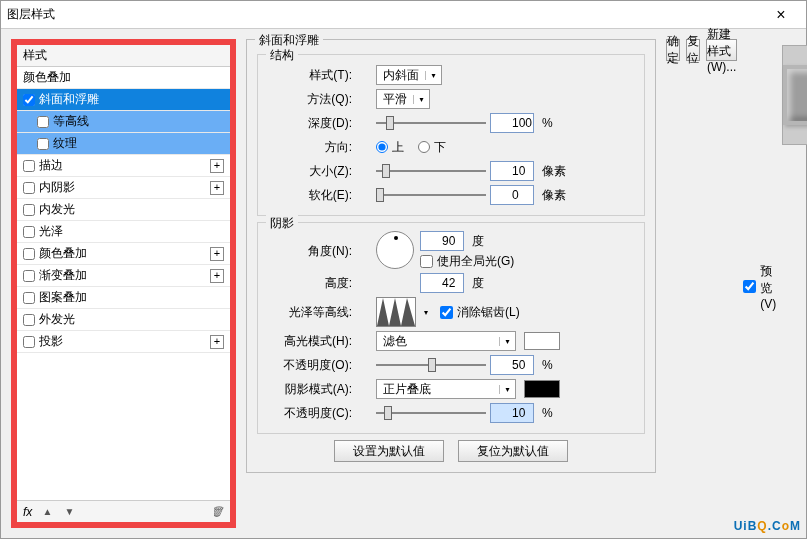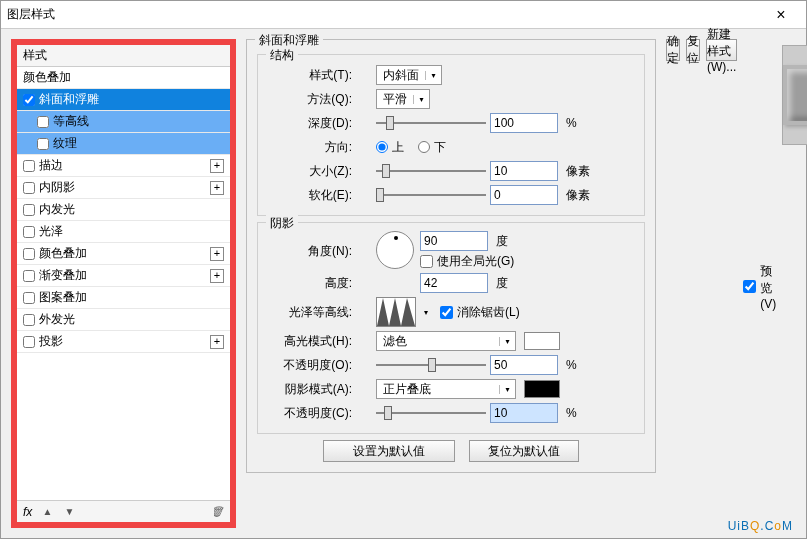--- a/index.html
+++ b/index.html
@@ -25,38 +25,38 @@
 .subgroup{border:1px solid #cfcfcf;padding:8px 10px;position:relative;margin-top:6px}
 .subgroup>.gt{position:absolute;top:-8px;left:8px;background:#f0f0f0;padding:0 4px}
 .frow{display:flex;align-items:center;height:24px;gap:4px}
 .lbl{width:84px;text-align:right;margin-right:20px}
 .combo{display:flex;align-items:center;border:1px solid #999;background:#fff;height:20px}
 .combo span{padding:0 6px}
 .combo .arr{width:16px;border-left:1px solid #bbb;display:flex;align-items:center;justify-content:center;font-size:8px}
 .slider{flex:0 0 110px;height:18px;position:relative;display:flex;align-items:center}
 .track{height:2px;background:#888;width:100%}
 .thumb{position:absolute;top:2px;width:8px;height:14px;background:#ddd;border:1px solid #666}
-.num{width:68px;height:20px;border:1px solid #7a9ac9;background:#fff;padding:0 3px;display:flex;align-items:center}
+.num{width:44px;height:20px;border:1px solid #7a9ac9;background:#fff;padding:0 21px;display:flex;align-items:center}
 .num.sel{background:#cde4ff}
 .unit{margin-left:4px}
 .radio{width:12px;height:12px}
 .swatch{width:36px;height:18px;border:1px solid #888;background:#fff;margin-left:4px}
 .swatch.black{background:#000}
 .contour{width:40px;height:30px;border:1px solid #888;background:#fff;display:flex;align-items:flex-end;justify-content:center;overflow:hidden;margin-right:4px}
 .contour svg{width:38px;height:28px}
 .anglewrap{display:flex;gap:6px}
 .dial{width:38px;height:38px;border:1px solid #888;border-radius:50%;background:#fff;position:relative}
 .dial .dot{position:absolute;width:4px;height:4px;background:#000;border-radius:50%;top:4px;left:17px}
 .right{width:130px;display:flex;flex-direction:row;gap:6px;align-items:stretch}
 .btn{height:22px;border:1px solid #999;background:linear-gradient(#fdfdfd,#e4e4e4);display:flex;align-items:center;justify-content:center;cursor:default}
 .preview{margin-top:6px;display:flex;align-items:center;justify-content:center;gap:4px}
 .pvbox{margin-top:6px;height:100px;border:1px solid #aaa;background:#ccc;display:flex;align-items:center;justify-content:center}
 .pvinner{width:60px;height:60px;background:#9d9d9d;border:4px solid #b6b6b6;box-shadow:inset 3px 3px 6px rgba(255,255,255,.6),inset -3px -3px 6px rgba(0,0,0,.3),2px 2px 4px rgba(0,0,0,.2)}
 .footer{display:flex;justify-content:center;gap:14px;margin-top:6px}
-.watermark{position:absolute;right:13px;bottom:4px;font-family:Arial;font-weight:normal;font-size:16px;color:#0b6fb5;letter-spacing:1px}
+.watermark{position:absolute;right:5px;bottom:4px;font-family:Arial;font-weight:bold;font-size:16px;color:#0b6fb5;letter-spacing:1px}
 .watermark .o{color:#e38e00}
 </style>
 </head>
 <body>
 
 <div class="window">
  <div class="titlebar">
   <span>图层样式</span>
   <div class="close">×</div>
  </div>
@@ -267,21 +267,21 @@
                 <div class="track"></div>
                 <div class="thumb" style="left:8px"></div>
               </div>
       <div class="num sel">
                 <span>10</span>
               </div>
               <span class="unit">%</span>
      </div>
     </div>
     <div class="footer">
-     <div class="btn" style="width:132px">
+     <div class="btn" style="width:110px">
               <span>设置为默认值</span>
             </div>
      <div class="btn" style="width:110px">
               <span>复位为默认值</span>
             </div>
     </div>
    </div>
   </div>
 
   <div class="right">

